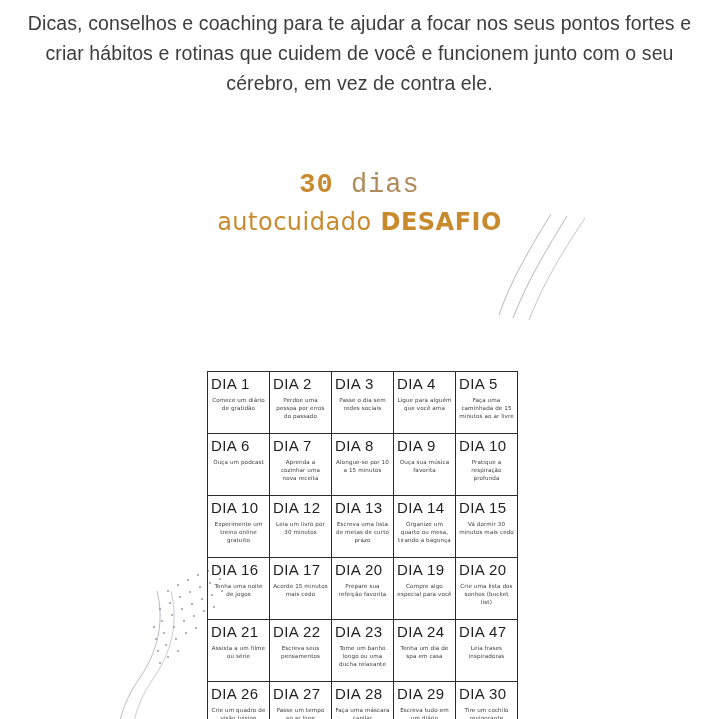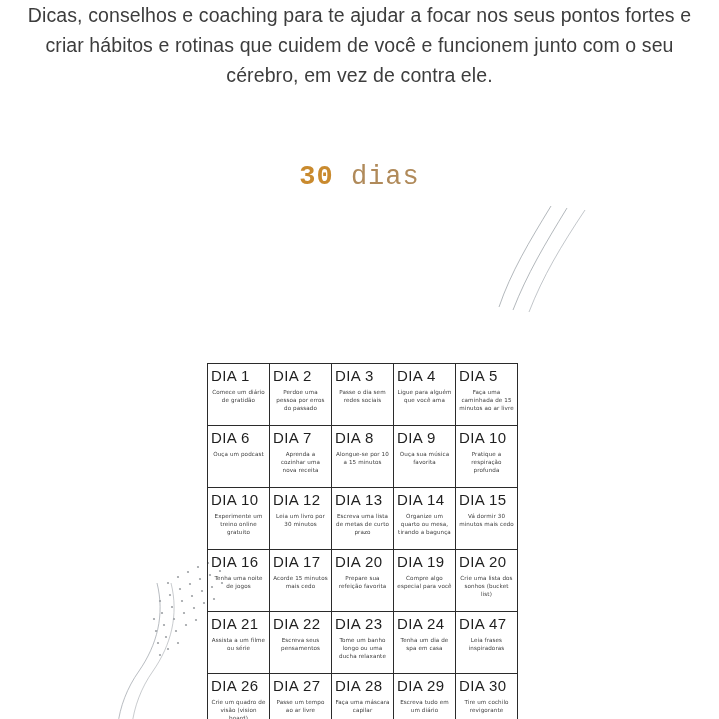--- a/index.html
+++ b/index.html
@@ -12,21 +12,21 @@
     background: #ffffff;
     font-family: "Liberation Sans", sans-serif;
     overflow: hidden;
     position: relative;
   }
 
   
   .intro {
     width: 690px;
     margin: 0 auto;
-    padding-top: 0;
+    padding-top: 8px;
     text-align: center;
     color: #3d3d3d;
     font-size: 19.5px;
     line-height: 30px;
     letter-spacing: 0.1px;
   }
 
   
   .poster {
     position: relative;
@@ -143,20 +143,24 @@
   <svg class="deco-top-right" viewBox="0 0 120 110">
     <path d="M10 105 C 22 70, 40 40, 62 4" stroke="#9aa0a6" stroke-width="1" fill="none" opacity="0.75"></path>
     <path d="M24 108 C 38 72, 56 42, 78 6" stroke="#9aa0a6" stroke-width="1" fill="none" opacity="0.75"></path>
     <path d="M40 110 C 54 74, 72 44, 96 8" stroke="#9aa0a6" stroke-width="1" fill="none" opacity="0.6"></path>
   </svg>
 
   <div class="title-wrap">
     <div class="title-line1">
       <span class="accent">30</span>
       <span class="dias">dias</span>
+    </div>
+    <div class="title-line2">
+      <span class="soft">autocuidado</span>
+      <span>DESAFIO</span>
     </div>
   </div>
 
   <svg class="deco-dots" viewBox="0 0 90 110">
     <g fill="#8d9196" opacity="0.85">
       <circle cx="78" cy="4" r="1.1"></circle>
         <circle cx="68" cy="8" r="1.1"></circle>
         <circle cx="58" cy="12" r="1.1"></circle>
       <circle cx="48" cy="17" r="1.1"></circle>
         <circle cx="38" cy="22" r="1.1"></circle>

